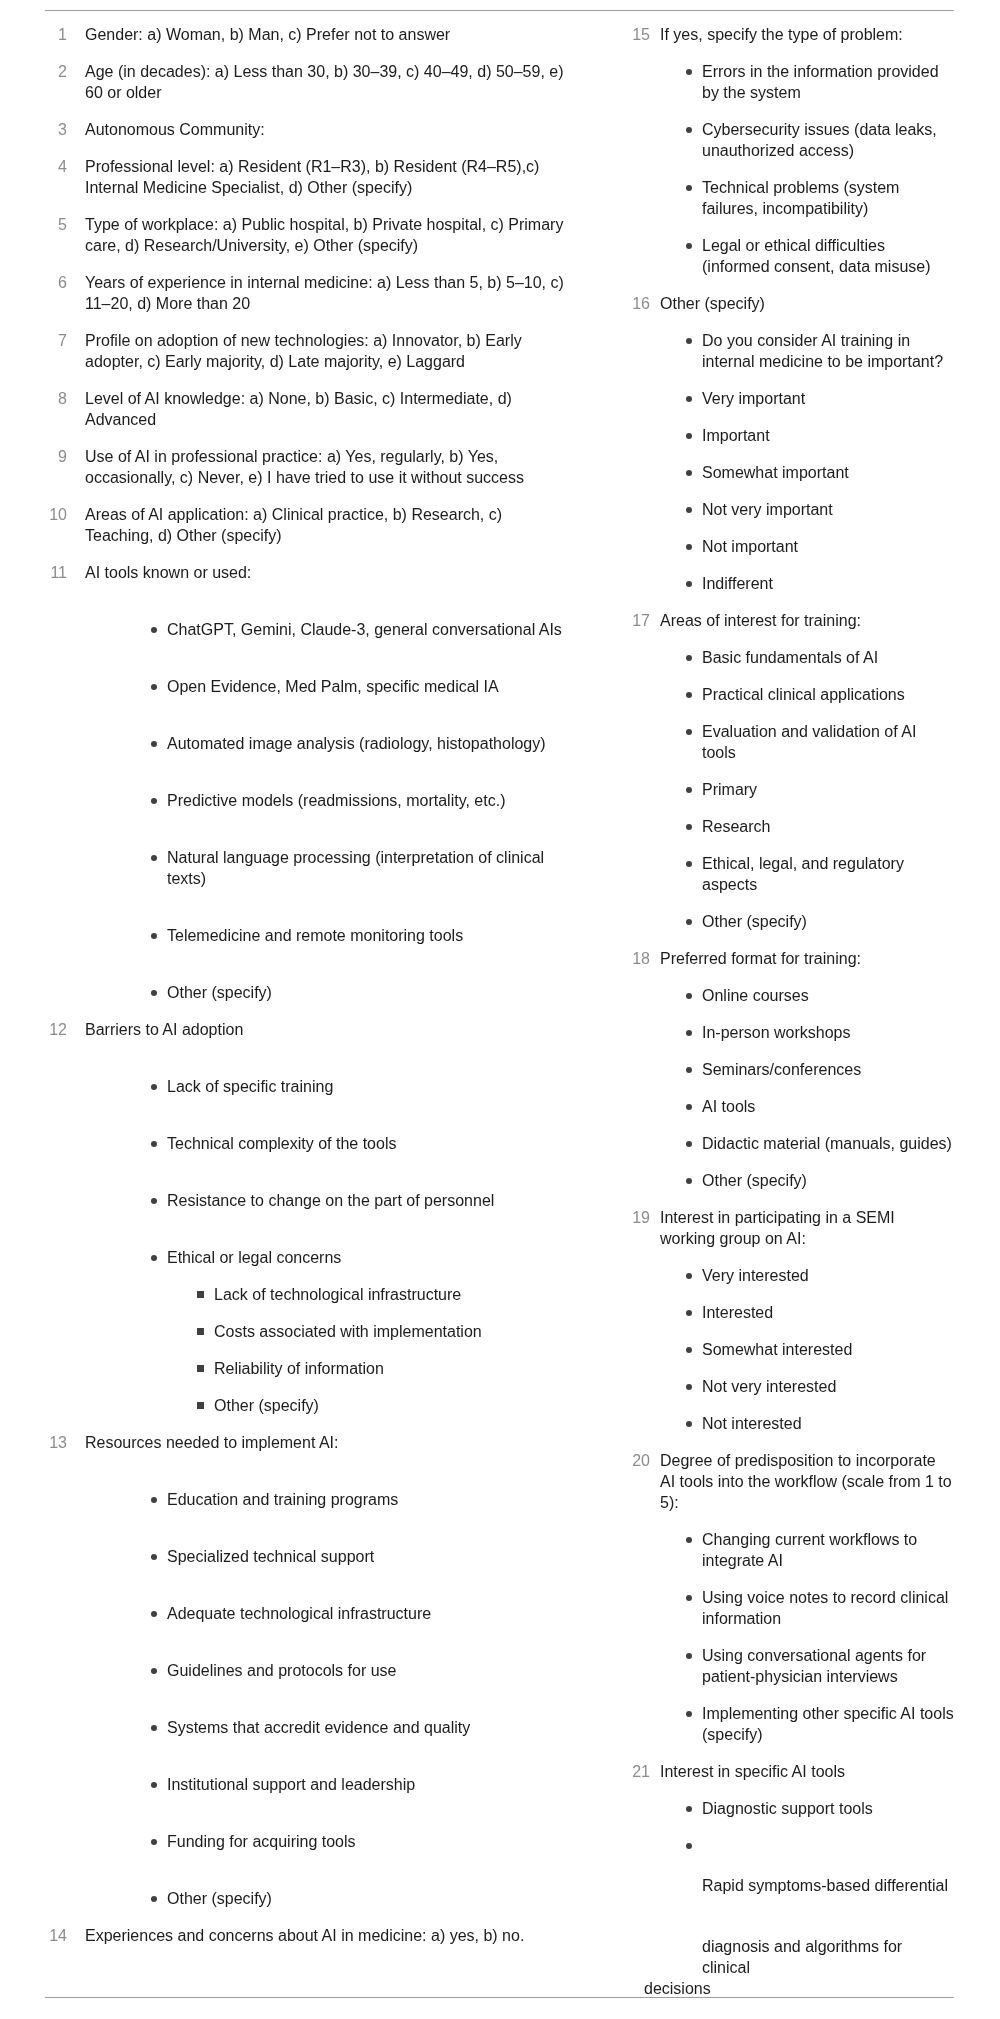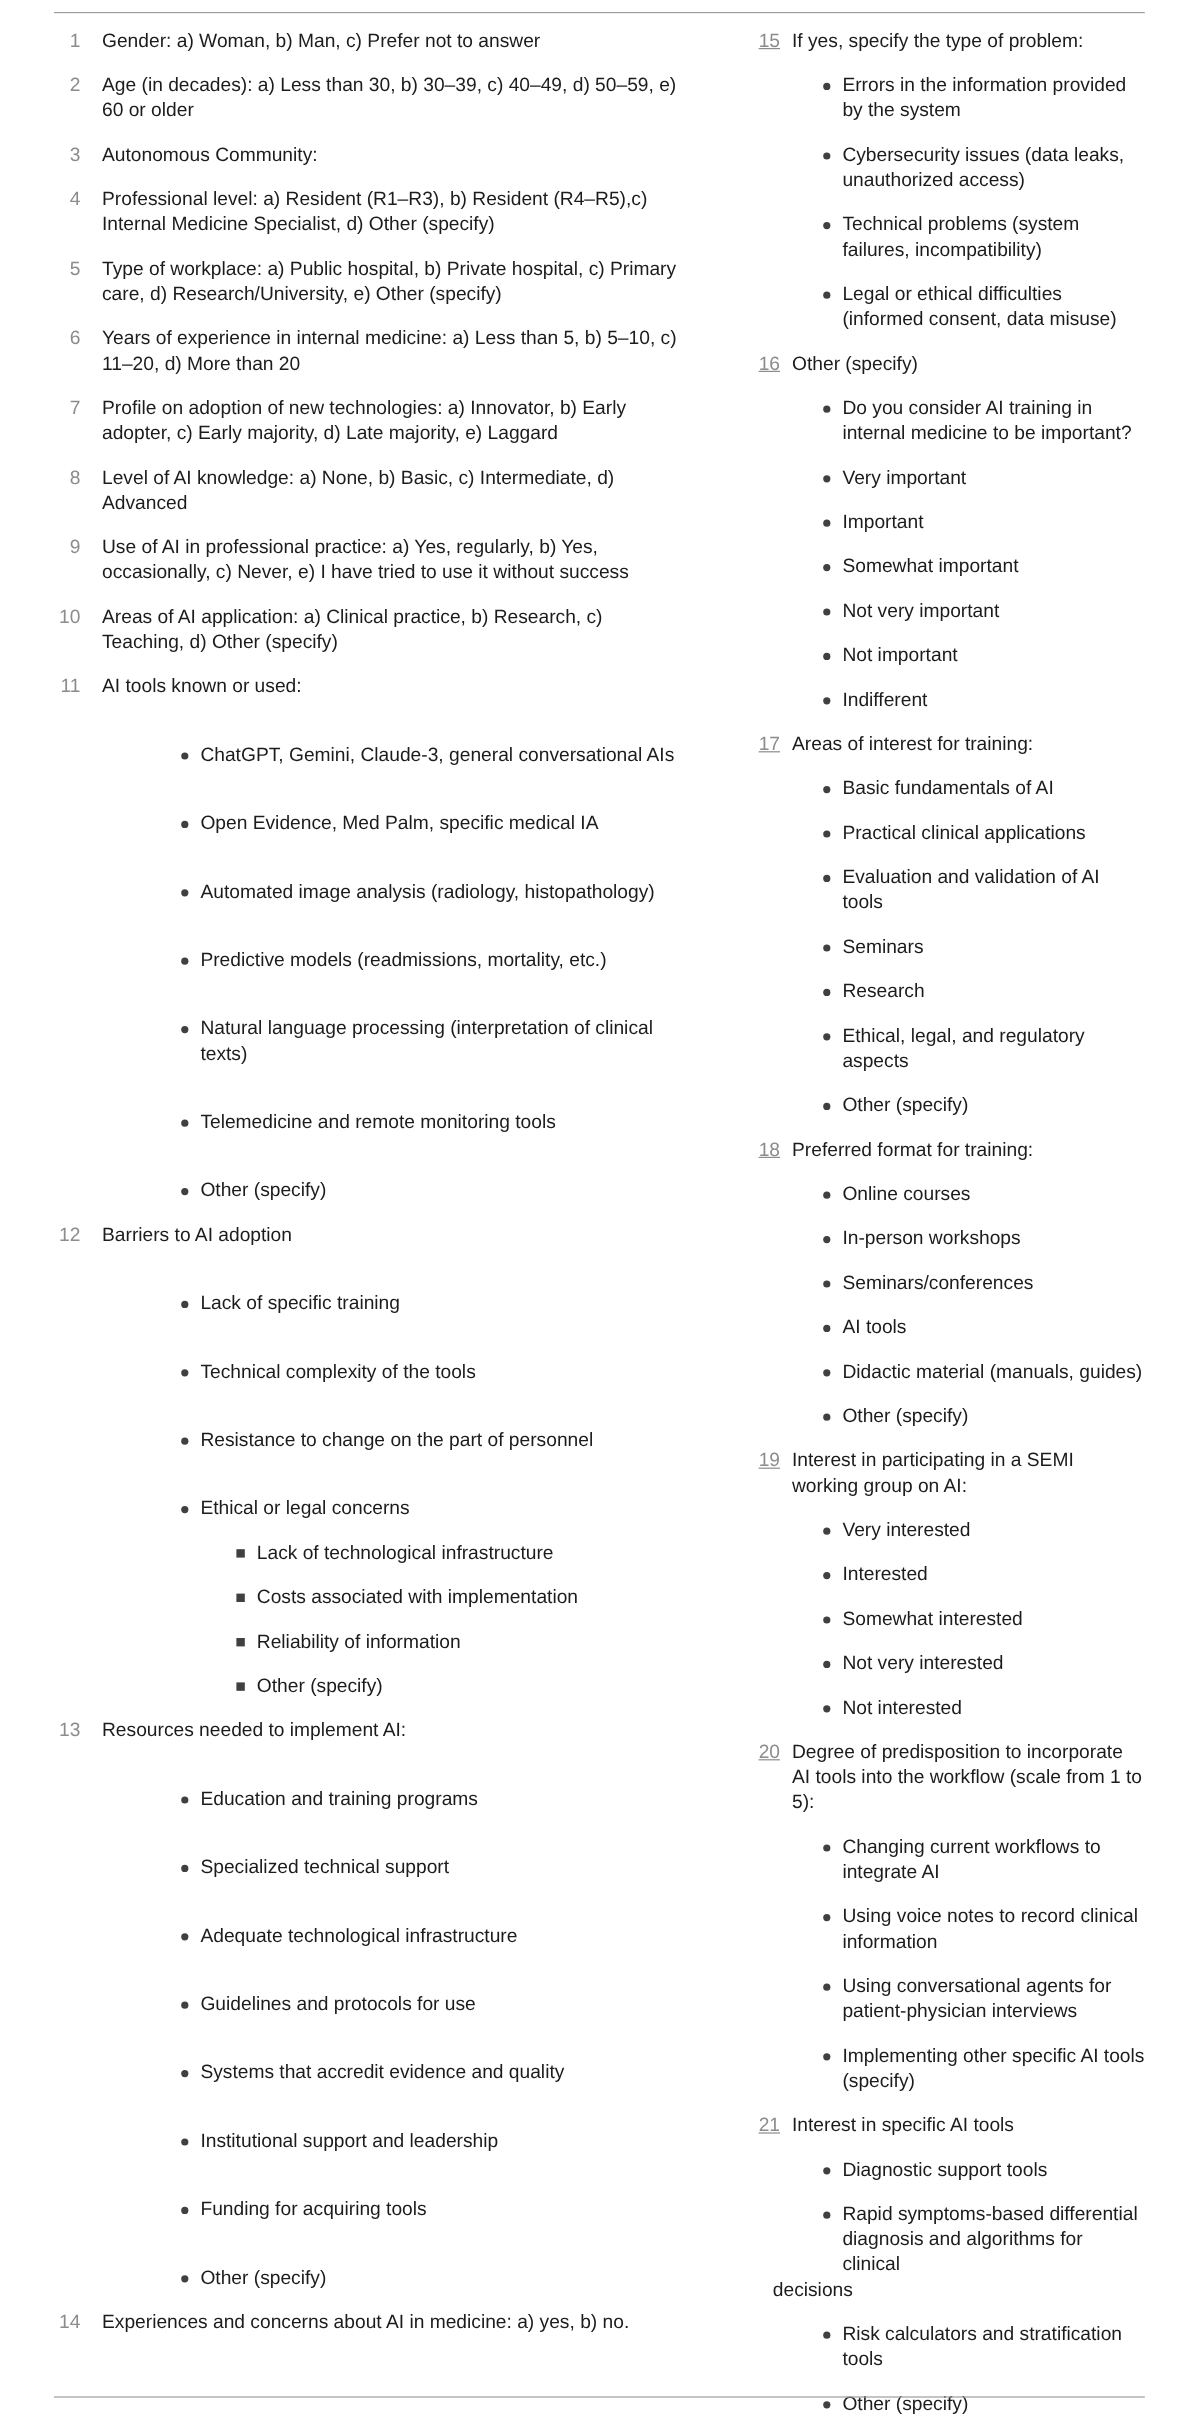--- a/index.html
+++ b/index.html
@@ -35,37 +35,37 @@
   .col-left { width: 585px; flex: none; }
   .col-right { flex: 1; min-width: 0; }
   .item { margin: 0; }
   .q { display: flex; margin: 0 0 16px; }
   .q-num {
     flex: none;
     text-align: right;
     color: var(--num, #8c8c8c);
   }
   .col-left .q-num { width: 22px; margin-right: 18px; }
-  .col-right .q-num { width: 20px; margin-right: 10px; text-decoration: underline; }
+  .col-right .q-num { width: 20px; margin-right: 10px; }
   .col-left .q-text { max-width: 485px; }
   .col-right .q-text { max-width: 310px; }
   .bullet { display: flex; margin: 0 0 16px; }
   .col-left .bullet.l1 { padding-left: 106px; margin-top: 36px; }
   .col-left .bullet.l2 { padding-left: 152px; text-align: right; }
   .col-right .bullet.l1 { padding-left: 56px; }
   .marker {
     flex: none;
     margin-right: 10px;
     background: var(--bullet, #404040);
   }
   .marker.dot { width: 6px; height: 6px; border-radius: 50%; margin-top: 8px; }
   .marker.square { width: 7px; height: 7px; margin-top: 7px; }
   .col-left .btext { max-width: 420px; }
   .col-right .btext { max-width: 276px; }
-  .btext .line { display: block; }
+  .btext .line { display: block; margin-top: 40px; }
   .btext .outdent-line { display: block; margin-left: -58px; }
 </style>
 </head>
 <body>
 
 <div class="page">
   <div class="rule rule-top"></div>
   <div class="columns">
     <div class="col col-left">
         <div class="item">
@@ -314,21 +314,21 @@
           <div class="bullet l1">
             <span class="marker dot"></span>
             <span class="btext">Practical clinical applications</span>
           </div>
           <div class="bullet l1">
             <span class="marker dot"></span>
             <span class="btext">Evaluation and validation of AI tools</span>
           </div>
           <div class="bullet l1">
             <span class="marker dot"></span>
-            <span class="btext">Seminars</span>
+            <span class="btext">Primary</span>
           </div>
           <div class="bullet l1">
             <span class="marker dot"></span>
             <span class="btext">Research</span>
           </div>
           <div class="bullet l1">
             <span class="marker dot"></span>
             <span class="btext">Ethical, legal, and regulatory aspects</span>
           </div>
           <div class="bullet l1">

